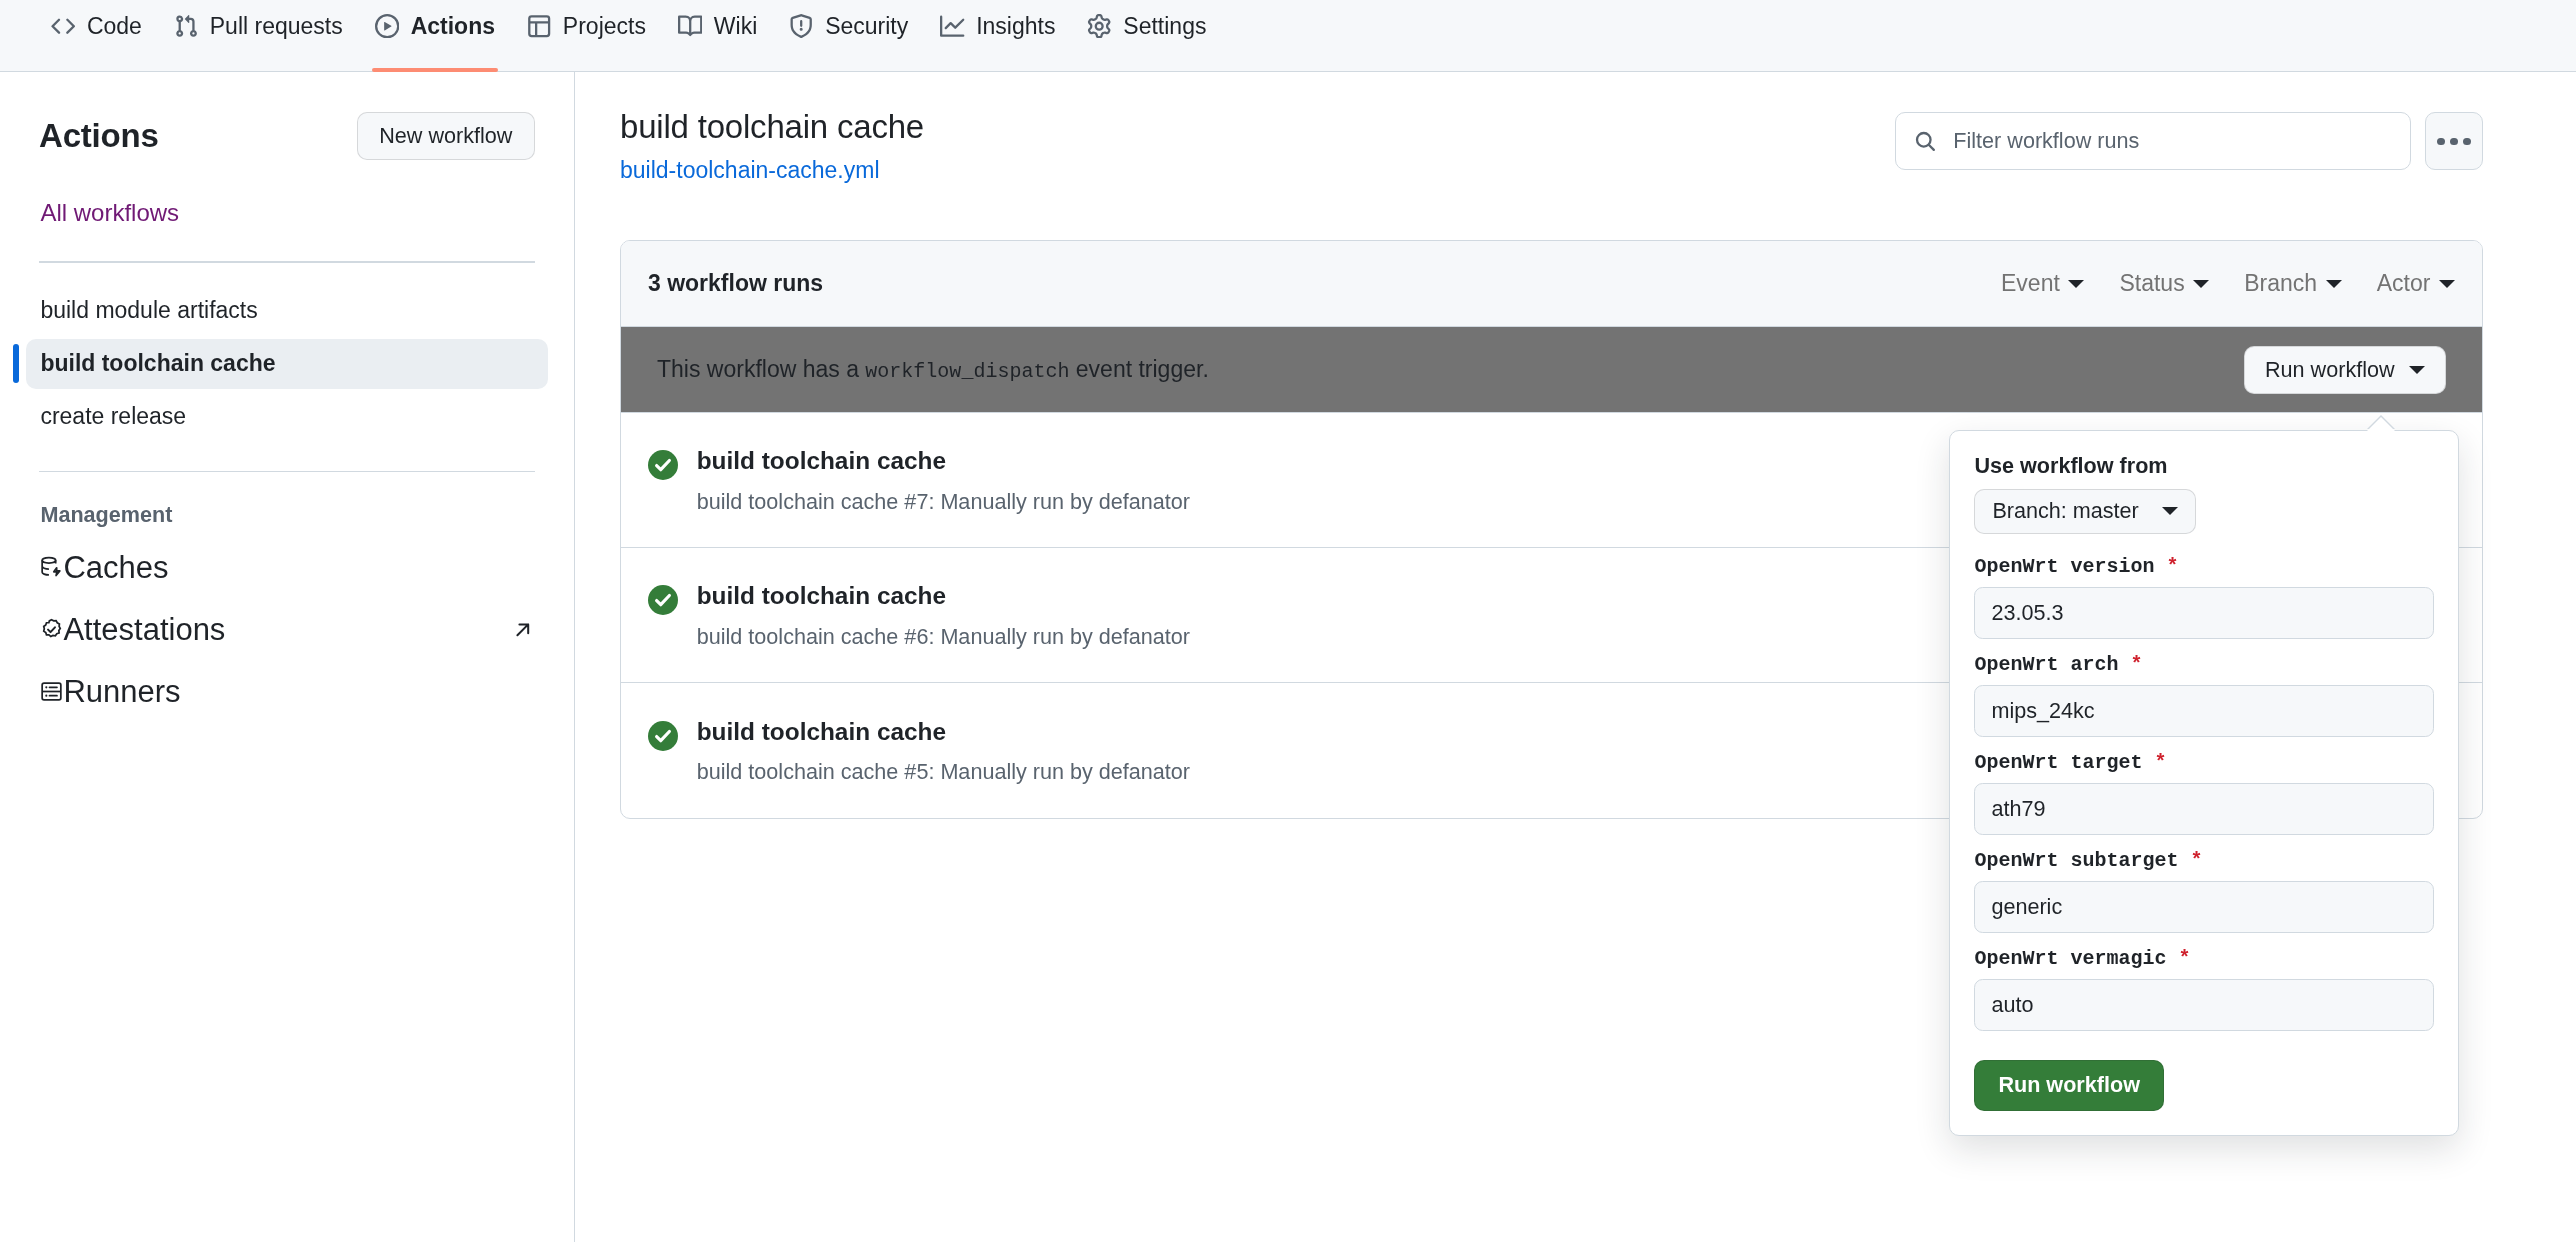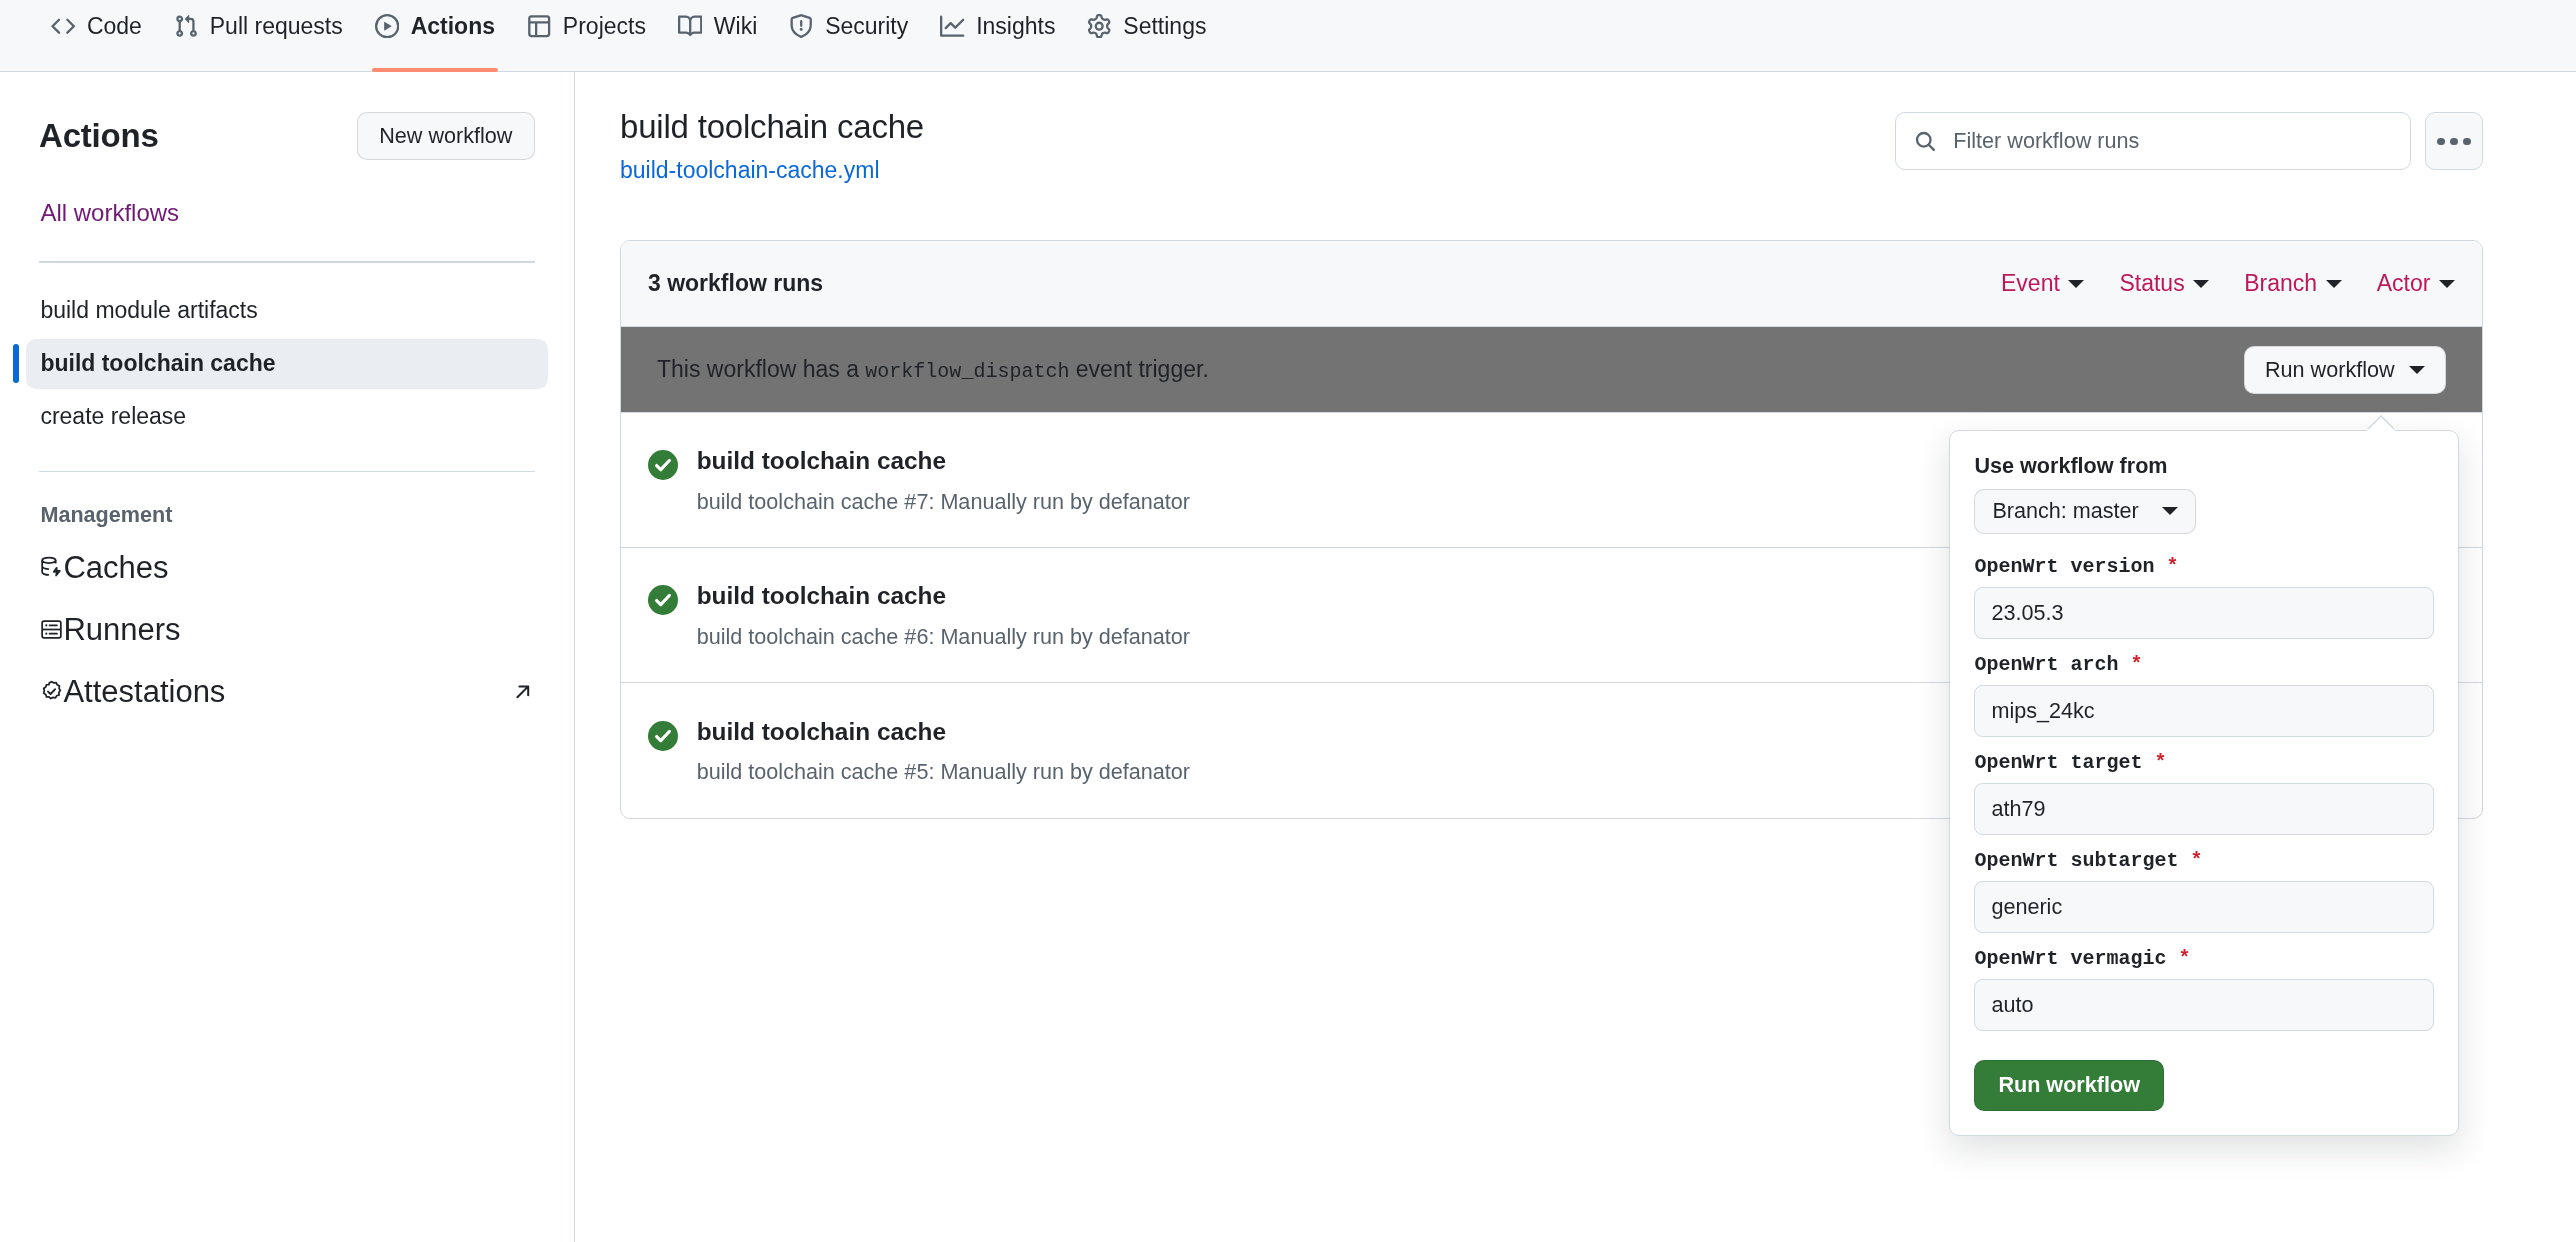--- a/index.html
+++ b/index.html
@@ -196,21 +196,21 @@
     height: 86px;
     display: flex;
     align-items: center;
     justify-content: space-between;
     padding: 0 27px;
   }
   .runs-count { font-size: 23px; font-weight: 700; }
   .filters { display: flex; align-items: center; gap: 35px; }
   .filter {
     display: flex; align-items: center; gap: 8.6px;
-    font-size: 23px; color: #be185d; cursor: pointer;
+    font-size: 23px; color: #737373; cursor: pointer;
   }
   .caret {
     width: 0; height: 0;
     border-left: 8px solid transparent;
     border-right: 8px solid transparent;
     border-top: 8.6px solid #1f2328;
     display: inline-block;
   }
 
   .dispatch-banner {
@@ -455,49 +455,49 @@
 
     <div class="mgmt-item">
       <span class="m-icon">
         <svg width="23" height="23" viewBox="0 0 16 16" fill="none" stroke="currentColor" stroke-width="1.2">
             <ellipse cx="6.2" cy="3" rx="4.7" ry="1.9"></ellipse>
             <path d="M1.5 3v4.2c0 1 2.1 1.9 4.7 1.9M1.5 7.2v4.1c0 1 2.1 1.9 4.7 1.9M10.9 3v2.2"></path>
             <path d="M11.6 8.2 9.6 11h2.2l-.6 2.6 2.6-3.2h-2.2z" stroke-linejoin="round"></path>
           </svg>
       </span>
       <span>Caches</span>
-    </div>
-
-    <div class="mgmt-item">
-      <span class="m-icon">
-        <svg width="23" height="23" viewBox="0 0 16 16" fill="none" stroke="currentColor" stroke-width="1.2">
-            <rect x="1.5" y="2.2" width="13" height="11.6" rx="1.3"></rect>
-            <path d="M1.5 8h13"></path>
-            <circle cx="4.4" cy="5.1" r=".75" fill="currentColor" stroke="none"></circle>
-            <path d="M6.6 5.1h5.2" stroke-linecap="round"></path>
-            <circle cx="4.4" cy="10.9" r=".75" fill="currentColor" stroke="none"></circle>
-            <path d="M6.6 10.9h5.2" stroke-linecap="round"></path>
-          </svg>
-      </span>
-      <span>Runners</span>
     </div>
 
     <div class="mgmt-item">
       <span class="m-icon">
         <svg width="23" height="23" viewBox="0 0 16 16" fill="none" stroke="currentColor" stroke-width="1.2">
             <path d="M8 1.2 9.5 2l1.7-.2.8 1.5 1.5.8-.2 1.7.8 1.5-1 1.4.2 1.7-1.6.6-1 1.4-1.7-.3-1.5.8-1.3-1.1-1.7-.1-.5-1.6-1.4-1 .4-1.6-.4-1.6 1.4-1 .5-1.6 1.7-.1L6.5 2z"></path>
             <path d="m5.6 8.1 1.7 1.7 3.1-3.3" stroke-width="1.4" stroke-linecap="round" stroke-linejoin="round"></path>
           </svg>
       </span>
       <span>Attestations</span>
       <span class="ext">
         <svg width="21.6" height="21.6" viewBox="0 0 16 16" fill="none" stroke="currentColor" stroke-width="1.5" stroke-linecap="round" stroke-linejoin="round">
             <path d="M4 12 12 4M5.5 4H12v6.5"></path>
           </svg>
       </span>
+    </div>
+
+    <div class="mgmt-item">
+      <span class="m-icon">
+        <svg width="23" height="23" viewBox="0 0 16 16" fill="none" stroke="currentColor" stroke-width="1.2">
+            <rect x="1.5" y="2.2" width="13" height="11.6" rx="1.3"></rect>
+            <path d="M1.5 8h13"></path>
+            <circle cx="4.4" cy="5.1" r=".75" fill="currentColor" stroke="none"></circle>
+            <path d="M6.6 5.1h5.2" stroke-linecap="round"></path>
+            <circle cx="4.4" cy="10.9" r=".75" fill="currentColor" stroke="none"></circle>
+            <path d="M6.6 10.9h5.2" stroke-linecap="round"></path>
+          </svg>
+      </span>
+      <span>Runners</span>
     </div>
 
   </aside>
 
   <main class="main">
 
     <div class="main-head">
       <div>
         <div class="wf-title">build toolchain cache</div>
         <a class="wf-file">build-toolchain-cache.yml</a>

